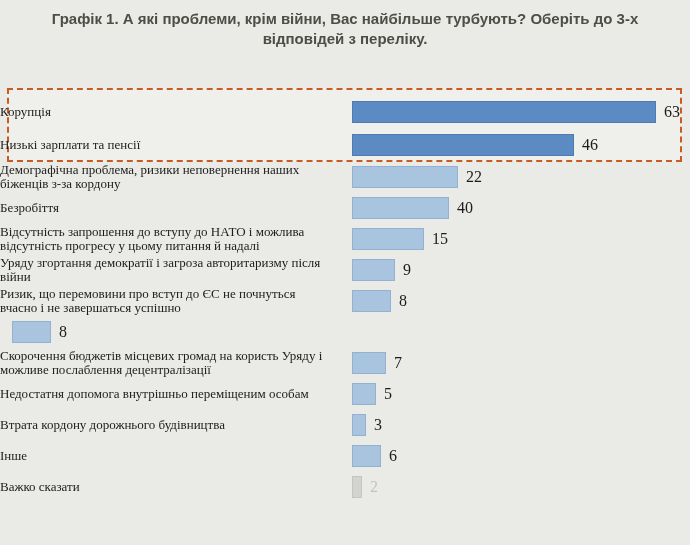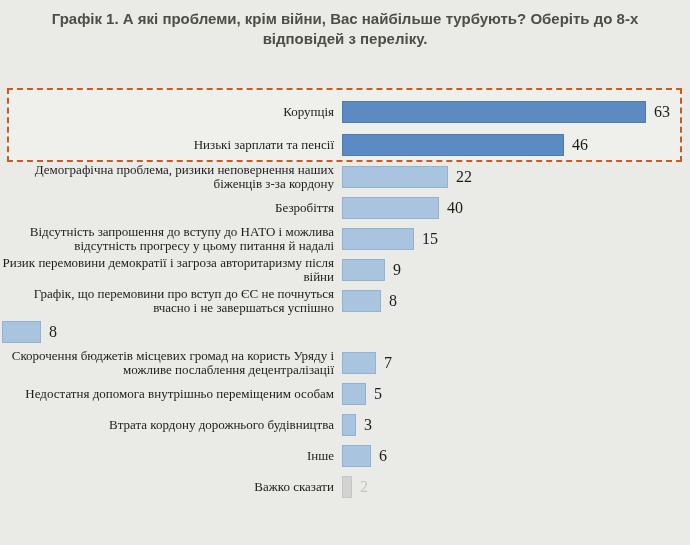--- a/index.html
+++ b/index.html
@@ -31,42 +31,42 @@
     height: 74px;
     border: 2px dashed var(--hl-border, #c85a22);
     background: rgba(250, 249, 244, 0.35);
   }
   .row { display: flex; align-items: center; height: 31px; position: relative; }
   .row.hl { height: 33px; }
   .row.first-normal { margin-top: 4px; }
   .label {
     width: 340px;
     padding-right: 6px;
-    text-align: right;
+    text-align: left;
     font-size: 13px;
     line-height: 1.12;
     color: var(--label-color, #1c1c1a);
   }
-  .barwrap { display: flex; align-items: center; margin-left: 2px; flex: 1; text-align: center; }
+  .barwrap { display: flex; align-items: center; margin-left: 12px; flex: 1; text-align: center; }
   .bar { height: 22px; border: 1px solid transparent; }
   .row.primary .bar   { background: var(--primary-bar);   border-color: var(--primary-border); }
   .row.secondary .bar { background: var(--secondary-bar); border-color: var(--secondary-border); }
   .row.muted .bar     { background: var(--muted-bar);     border-color: var(--muted-border); }
   .value {
     font-size: 16px;
     margin-left: 8px;
     color: var(--label-color, #1c1c1a);
     white-space: nowrap;
   }
   .row.muted .value { color: var(--muted-text, #c3c3c1); }
 </style>
 </head>
 <body>
 
-<div class="title">Графік 1. А які проблеми, крім війни, Вас найбільше турбують? Оберіть до 8-х відповідей з переліку.</div>
+<div class="title">Графік 1. А які проблеми, крім війни, Вас найбільше турбують? Оберіть до 3-х відповідей з переліку.</div>
 
 <div class="chart">
   <div class="highlight-box"></div>
   <div id="rows">
       <div class="row primary hl">
         <div class="label">Корупція</div>
         <div class="barwrap">
           <div class="bar" style="width: 304px;"></div>
           <span class="value">63</span>
         </div>
@@ -93,28 +93,28 @@
         </div>
       </div>
       <div class="row secondary">
         <div class="label">Відсутність запрошення до вступу до НАТО і можлива відсутність прогресу у цьому питання й надалі</div>
         <div class="barwrap">
           <div class="bar" style="width: 72px;"></div>
           <span class="value">15</span>
         </div>
       </div>
       <div class="row secondary">
-        <div class="label">Ризик перемовини демократії і загроза авторитаризму після війни</div>
+        <div class="label">Уряду згортання демократії і загроза авторитаризму після війни</div>
         <div class="barwrap">
           <div class="bar" style="width: 43px;"></div>
           <span class="value">9</span>
         </div>
       </div>
       <div class="row secondary">
-        <div class="label">Графік, що перемовини про вступ до ЄС не почнуться вчасно і не завершаться успішно</div>
+        <div class="label">Ризик, що перемовини про вступ до ЄС не почнуться вчасно і не завершаться успішно</div>
         <div class="barwrap">
           <div class="bar" style="width: 39px;"></div>
           <span class="value">8</span>
         </div>
       </div>
       <div class="row secondary">
         <div class="barwrap">
           <div class="bar" style="width: 39px;"></div>
           <span class="value">8</span>
         </div>

